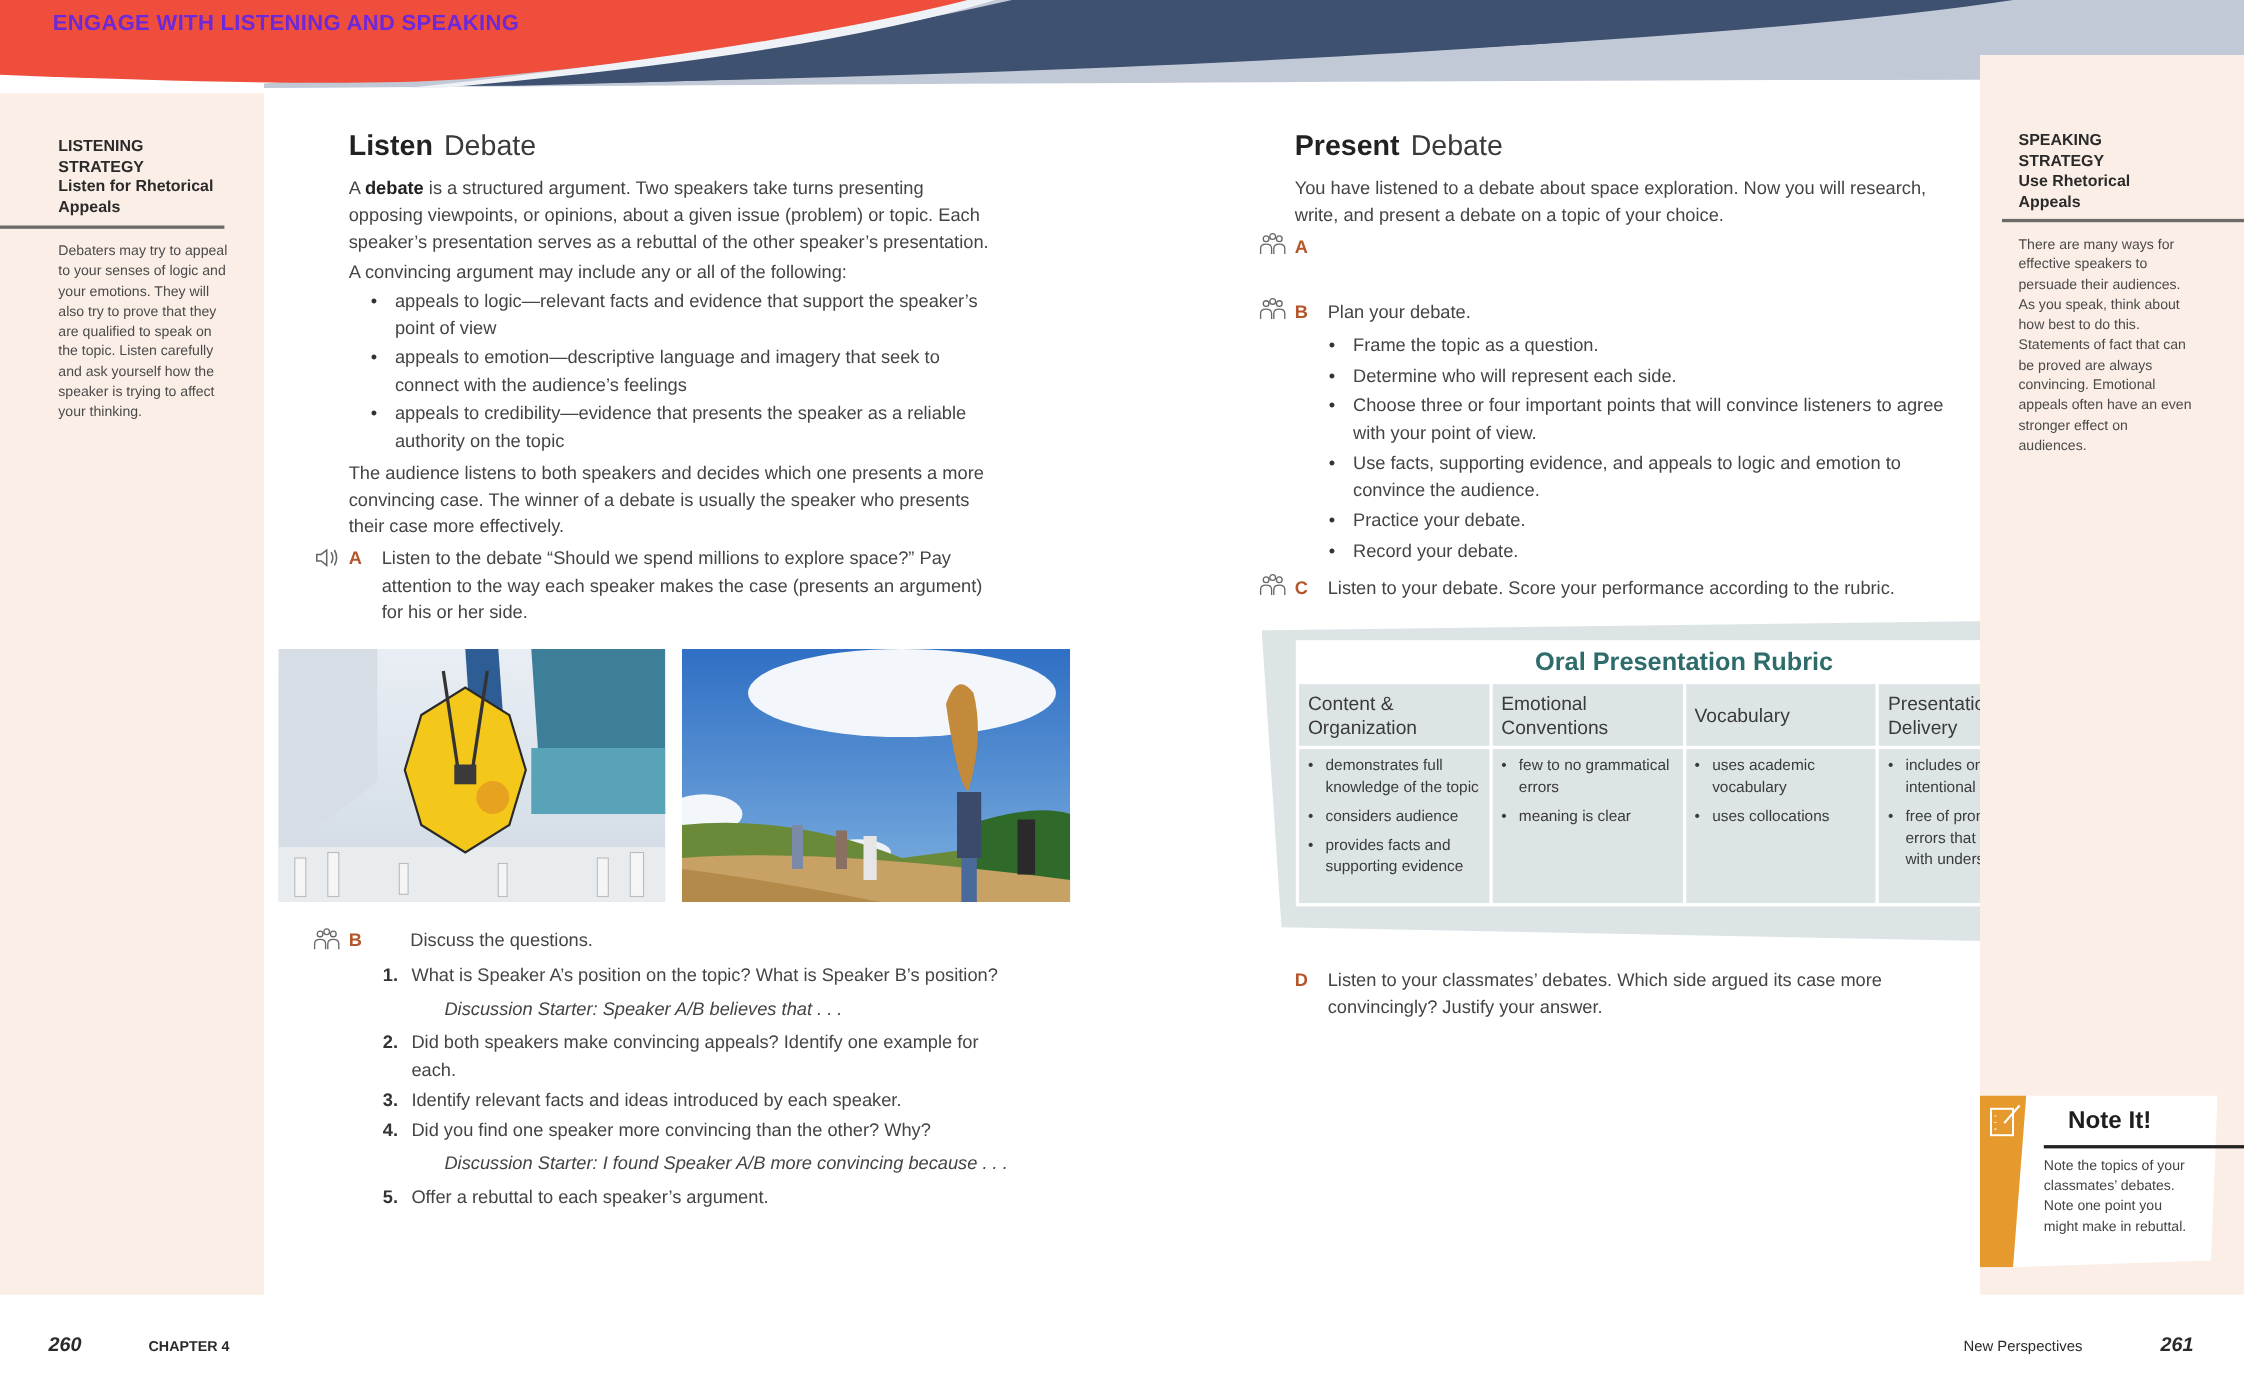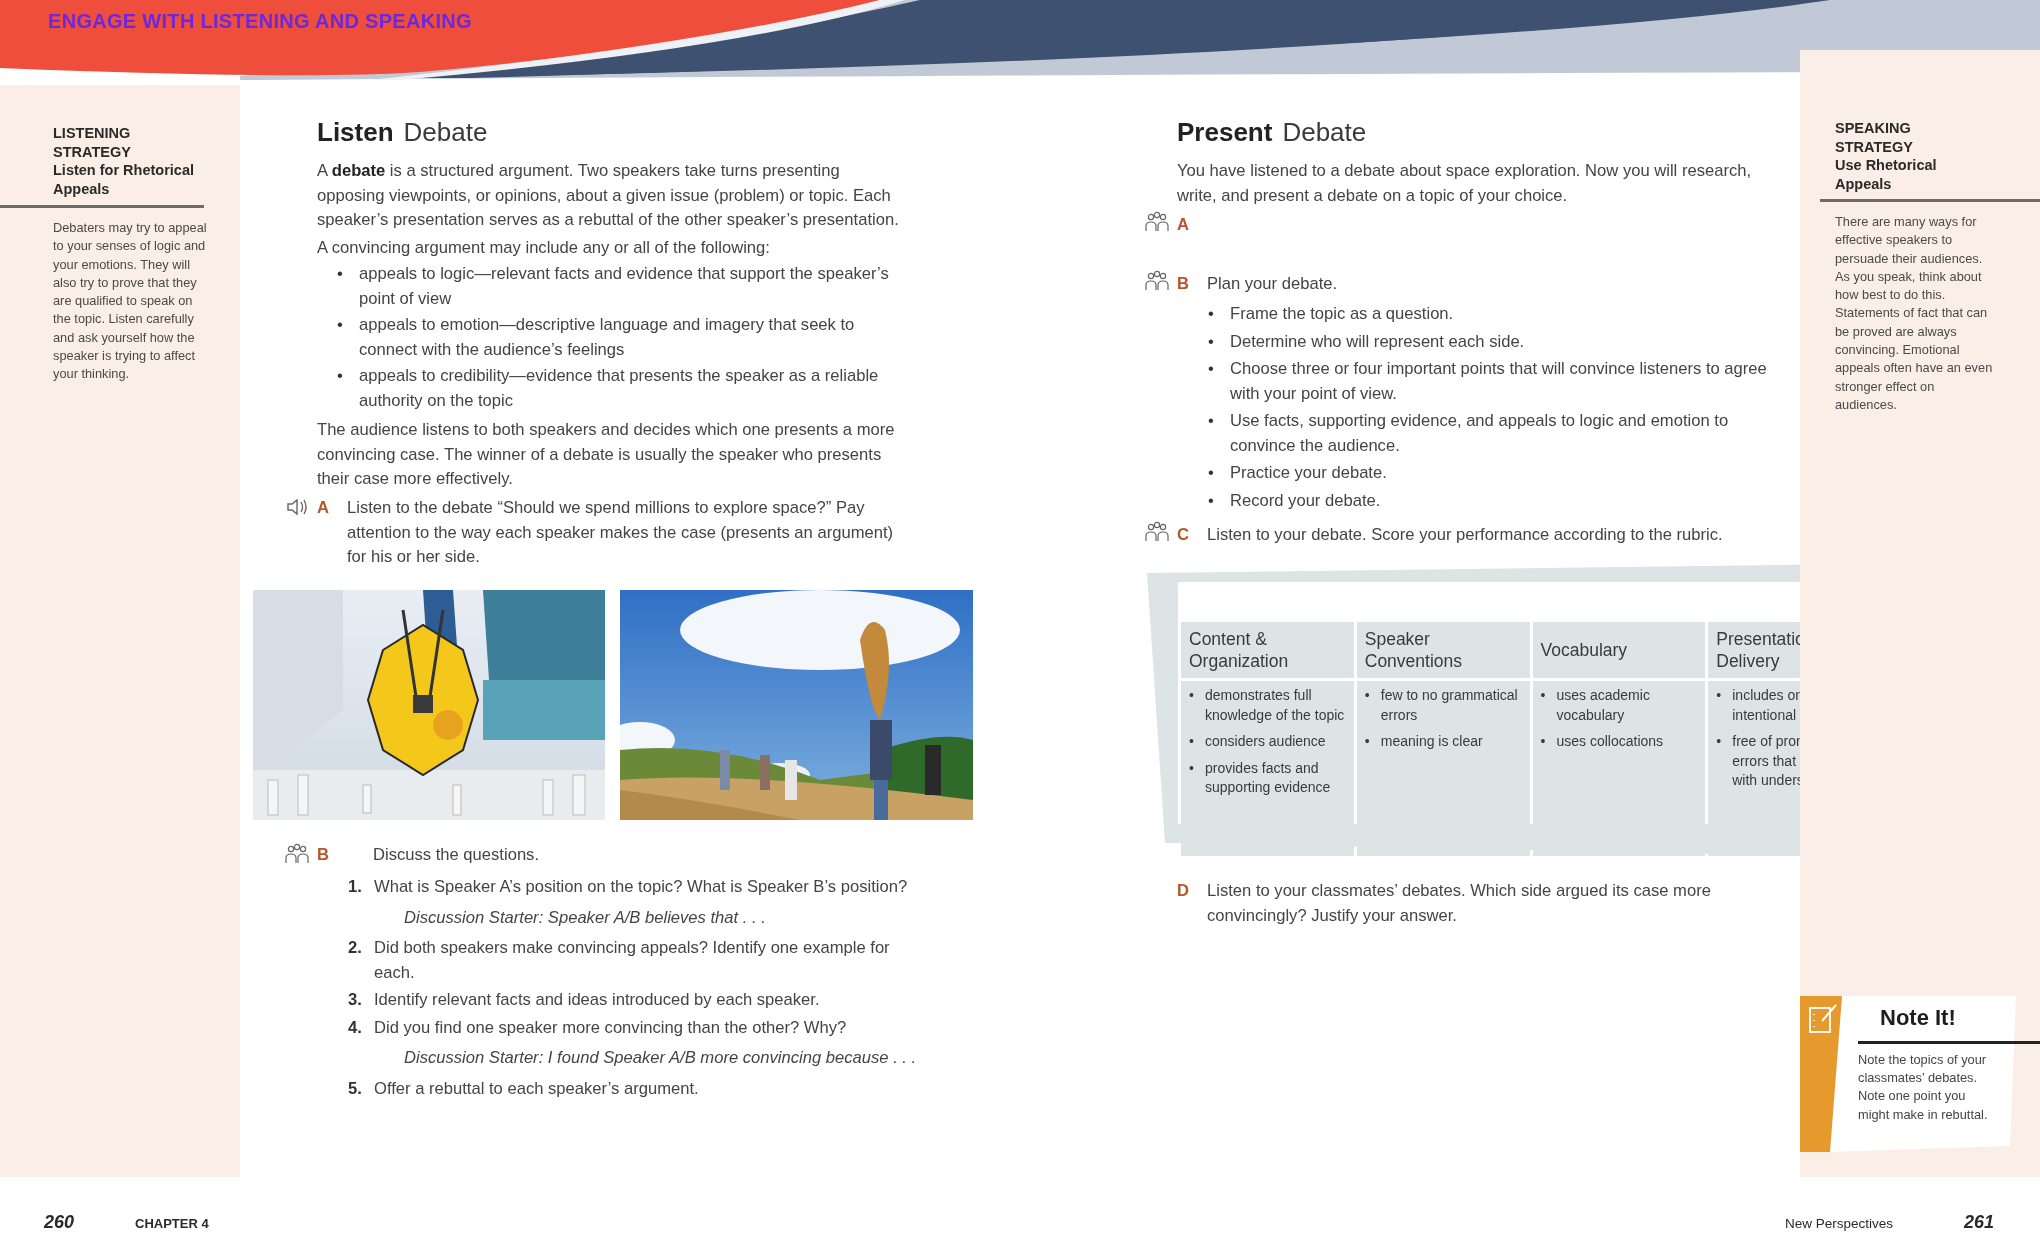--- a/index.html
+++ b/index.html
@@ -34,21 +34,21 @@
   .questions li { position: relative; padding-left: 26px; margin-bottom: 3px; }
   .questions .num { position: absolute; left: 0; top: 0; font-weight: bold; color: #333; }
   .questions .starter { font-style: italic; padding-left: 30px; margin-top: 6px; margin-bottom: 6px; }
 
   .photo { position: absolute; overflow: hidden; }
 
   
   .rubric-shape { position: absolute; left: 1147px; top: 563px; }
   .rubric { position: absolute; left: 1178px; top: 582px; width: 706px; height: 242px; background: #ffffff; }
   .rubric-title { position: absolute; left: 0; top: 6px; width: 706px; text-align: center; font-size: 23px; font-weight: bold; color: #2e6b6b; }
-  .rubric-grid { position: absolute; left: 3px; top: 40px; width: 700px; height: 234px; display: grid; grid-template-columns: repeat(4, 1fr); grid-template-rows: 56px 1fr; gap: 3px; }
+  .rubric-grid { position: absolute; left: 3px; top: 40px; width: 700px; height: 199px; display: grid; grid-template-columns: repeat(4, 1fr); grid-template-rows: 56px 1fr; gap: 3px; }
   .rubric-cell { background: #dde4e6; padding: 5px 8px; }
   .rubric-head { font-size: 17.5px; line-height: 22px; color: #3a3a3a; display: flex; align-items: center; }
   .rubric-body ul { list-style: none; font-size: 14px; line-height: 19.5px; color: #3a3a3a; }
   .rubric-body li { position: relative; padding-left: 16px; margin-bottom: 7px; }
   .rubric-body li::before { content: "•"; position: absolute; left: 0; top: 0; }
 
   
   .note-card { position: absolute; left: 1800px; top: 996px; width: 216px; height: 156px; }
   .note-title { position: absolute; left: 1858px; top: 1005px; font-size: 22px; font-weight: bold; color: #1e1e1e; margin-left: 22px; }
   .note-rule { position: absolute; left: 1858px; top: 1041px; width: 182px; height: 3px; background: #222; }
@@ -234,23 +234,24 @@
     <path d="M15 20 L15 15 Q15 11 20 11 Q25 11 25 15 L25 20" fill="none" stroke="#666" stroke-width="1.2"></path>
   </svg>
   <span class="letter">C</span>
   <span>Listen to your debate. Score your performance according to the rubric.</span>
 </div>
 
 <svg class="rubric-shape" width="790" height="300" viewBox="0 0 790 300">
   <polygon points="0,10 785,0 780,295 18,280" fill="#dde4e6"></polygon>
 </svg>
 <div class="rubric">
+  <div class="rubric-title">Oral Presentation Rubric</div>
   <div class="rubric-grid">
     <div class="rubric-cell rubric-head">Content &amp; Organization</div>
-    <div class="rubric-cell rubric-head">Speaker Conventions</div>
+    <div class="rubric-cell rubric-head">Emotional Conventions</div>
     <div class="rubric-cell rubric-head">Vocabulary</div>
     <div class="rubric-cell rubric-head">Presentation &amp; Delivery</div>
     <div class="rubric-cell rubric-body">
       <ul>
         <li>demonstrates full knowledge of the topic</li>
         <li>considers audience</li>
         <li>provides facts and supporting evidence</li>
       </ul>
     </div>
     <div class="rubric-cell rubric-body">

